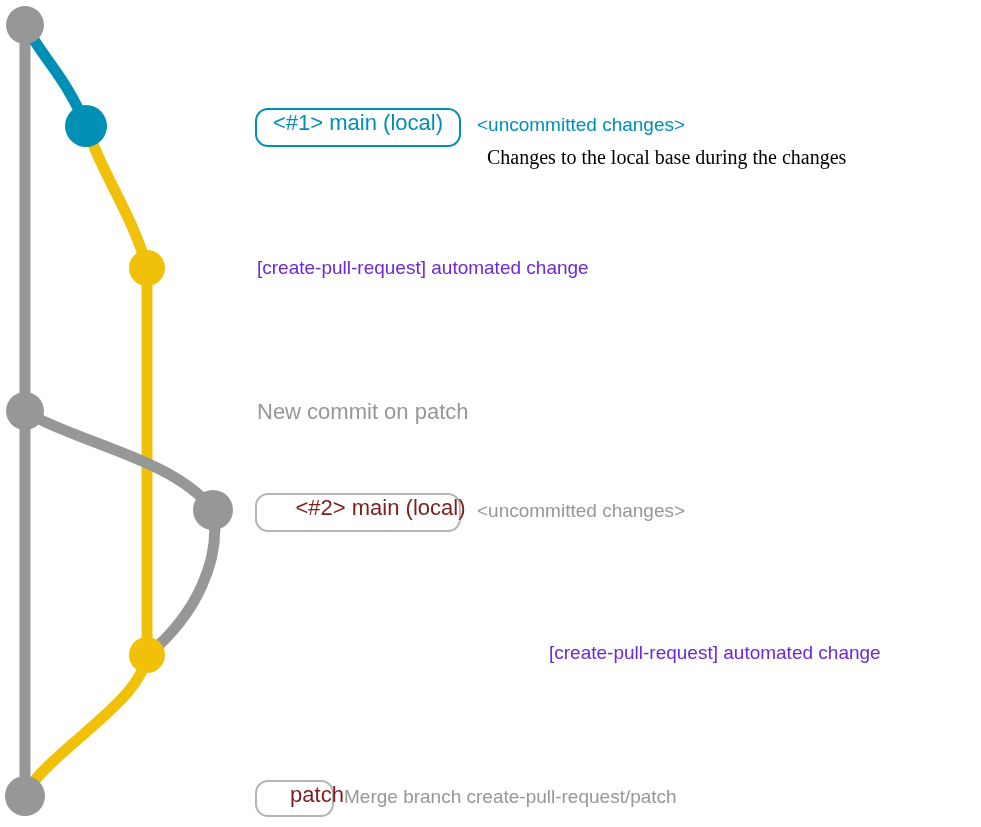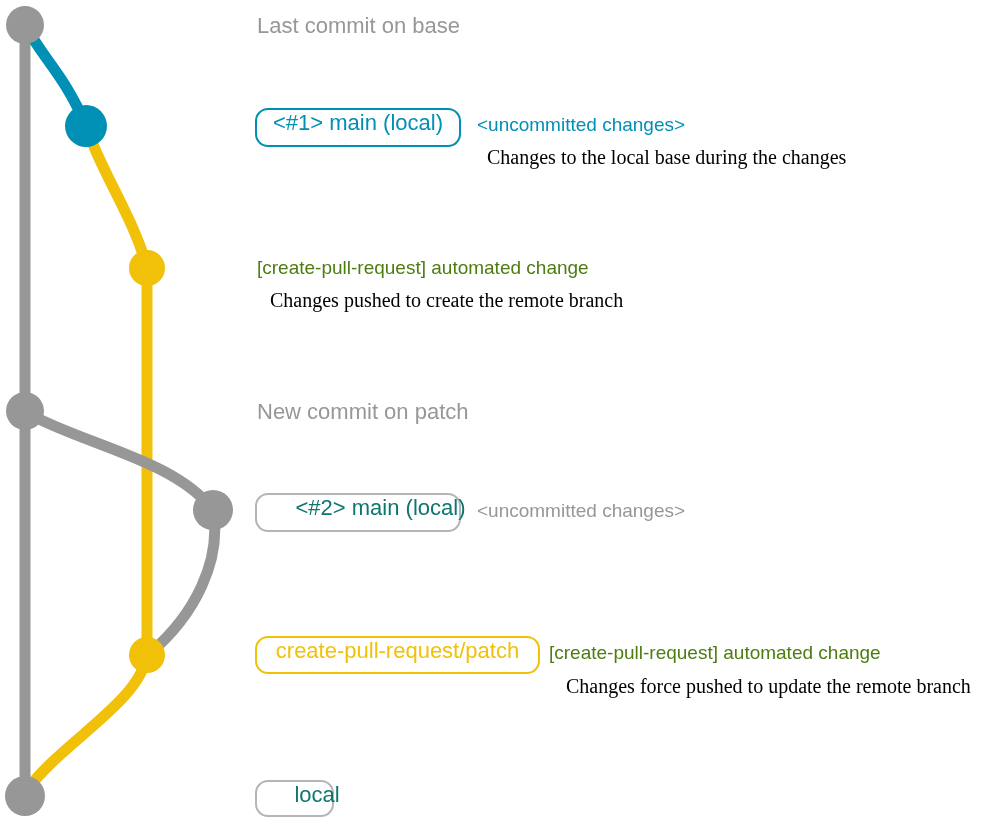--- a/index.html
+++ b/index.html
@@ -6,30 +6,30 @@
   body{
     width:981px;height:827px;background:#ffffff;position:relative;overflow:hidden;
     font-family:"Liberation Sans",sans-serif;
   }
   #diagram{position:absolute;left:0;top:0;width:981px;height:827px;}
   svg{position:absolute;left:0;top:0;}
   .txt{position:absolute;white-space:nowrap;line-height:1.15;}
   .lbl{font-size:22px;color:#979797;}
   .msg{font-size:19px;}
   .msg.blue{color:#008fb5;}
-  .msg.yellow{color:#4d7c0f;text-align:center;}
+  .msg.yellow{color:#6d28d9;text-align:center;}
   .msg.gray{color:#979797;}
   .cap{font-family:"Liberation Serif",serif;font-size:20px;color:#000;}
   .badge{
     position:absolute;display:flex;align-items:flex-start;justify-content:center;
     box-sizing:border-box;border:2px solid;border-radius:13px;background:#fff;
     font-size:22px;white-space:nowrap;
   }
   .badge.blue{border-color:#008fb5;color:#008fb5;}
-  .badge.gray{border-color:#b5b5b5;color:#0f766e;padding-left:45px;}
+  .badge.gray{border-color:#b5b5b5;color:#7f1d1d;padding-left:45px;}
   .badge.yellow{border-color:#f1c109;color:#f1c109;}
 </style>
 </head>
 <body>
 
 <div id="diagram">
 
   <svg width="981" height="827" viewBox="0 0 981 827">
 
     <path d="M 25 25 L 25 796" fill="none" stroke-width="11" stroke="#979797"></path>
@@ -42,41 +42,36 @@
 
     <circle cx="25" cy="25" r="19" fill="#979797"></circle>
     <circle cx="86" cy="126" r="21" fill="#008fb5"></circle>
     <circle cx="147" cy="268" r="18" fill="#f1c109"></circle>
     <circle cx="25" cy="411" r="19" fill="#979797"></circle>
     <circle cx="213" cy="510" r="20" fill="#979797"></circle>
     <circle cx="147" cy="655" r="18" fill="#f1c109"></circle>
     <circle cx="25" cy="796" r="20" fill="#979797"></circle>
   </svg>
 
-  <div class="txt lbl" style="left:257px;top:13px">Last commit on base</div>
 
   <div class="badge blue" style="left:255px;top:108px;width:206px;height:39px">
     <span>&lt;#1&gt; main (local)</span>
   </div>
   <div class="txt msg blue" style="left:477px;top:114px">&lt;uncommitted changes&gt;</div>
   <div class="txt cap" style="left:487px;top:146px">Changes to the local base during the changes</div>
 
   <div class="txt msg yellow" style="left:257px;top:257px">[create-pull-request] automated change</div>
-  <div class="txt cap" style="left:270px;top:289px">Changes pushed to create the remote branch</div>
 
   <div class="txt lbl" style="left:257px;top:399px">New commit on patch</div>
 
   <div class="badge gray" style="left:255px;top:493px;width:206px;height:39px">
     <span>&lt;#2&gt; main (local)</span>
   </div>
   <div class="txt msg gray" style="left:477px;top:500px">&lt;uncommitted changes&gt;</div>
 
-  <div class="badge yellow" style="left:255px;top:636px;width:285px;height:38px">
-    <span>create-pull-request/patch</span>
-  </div>
   <div class="txt msg yellow" style="left:549px;top:642px">[create-pull-request] automated change</div>
-  <div class="txt cap" style="left:566px;top:675px">Changes force pushed to update the remote branch</div>
 
   <div class="badge gray" style="left:255px;top:780px;width:79px;height:37px">
-    <span>local</span>
+    <span>patch</span>
   </div>
+  <div class="txt msg gray" style="left:344px;top:786px">Merge branch create-pull-request/patch</div>
 
 </div>
 
 </body></html>

